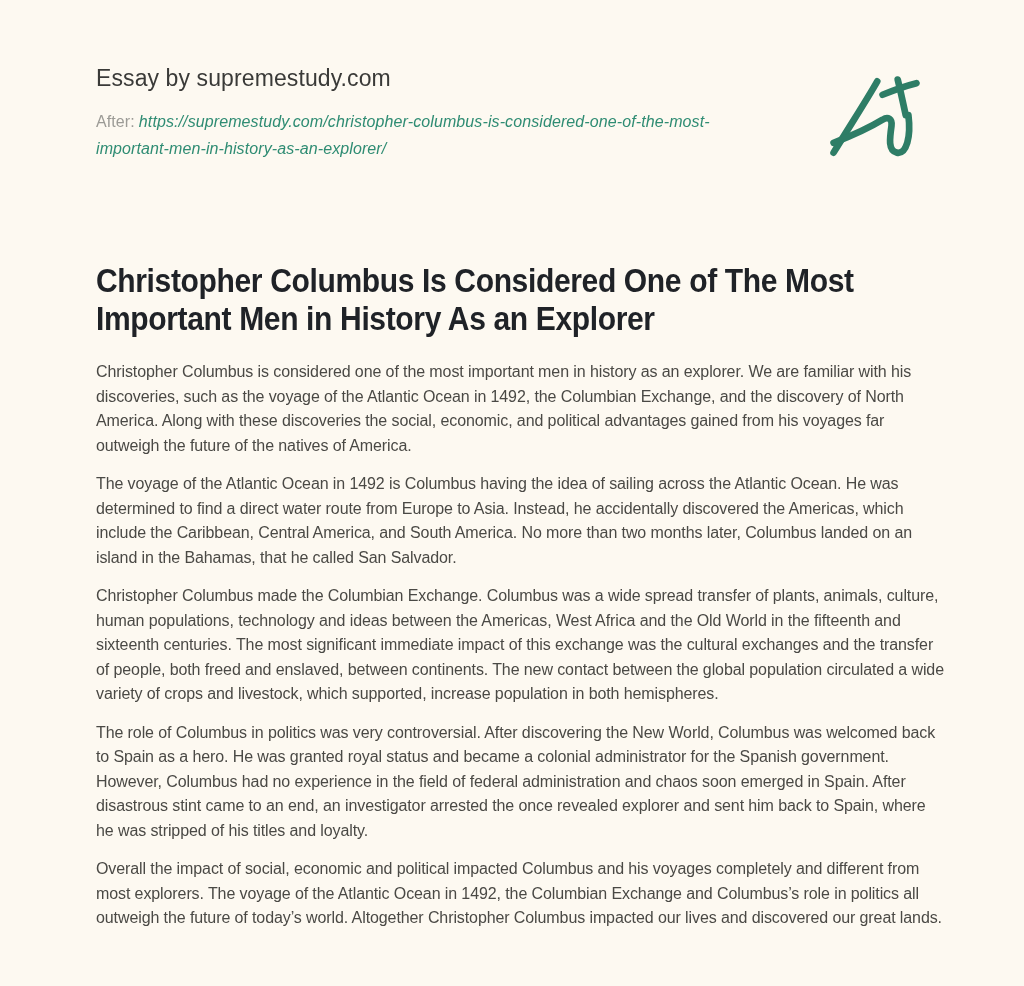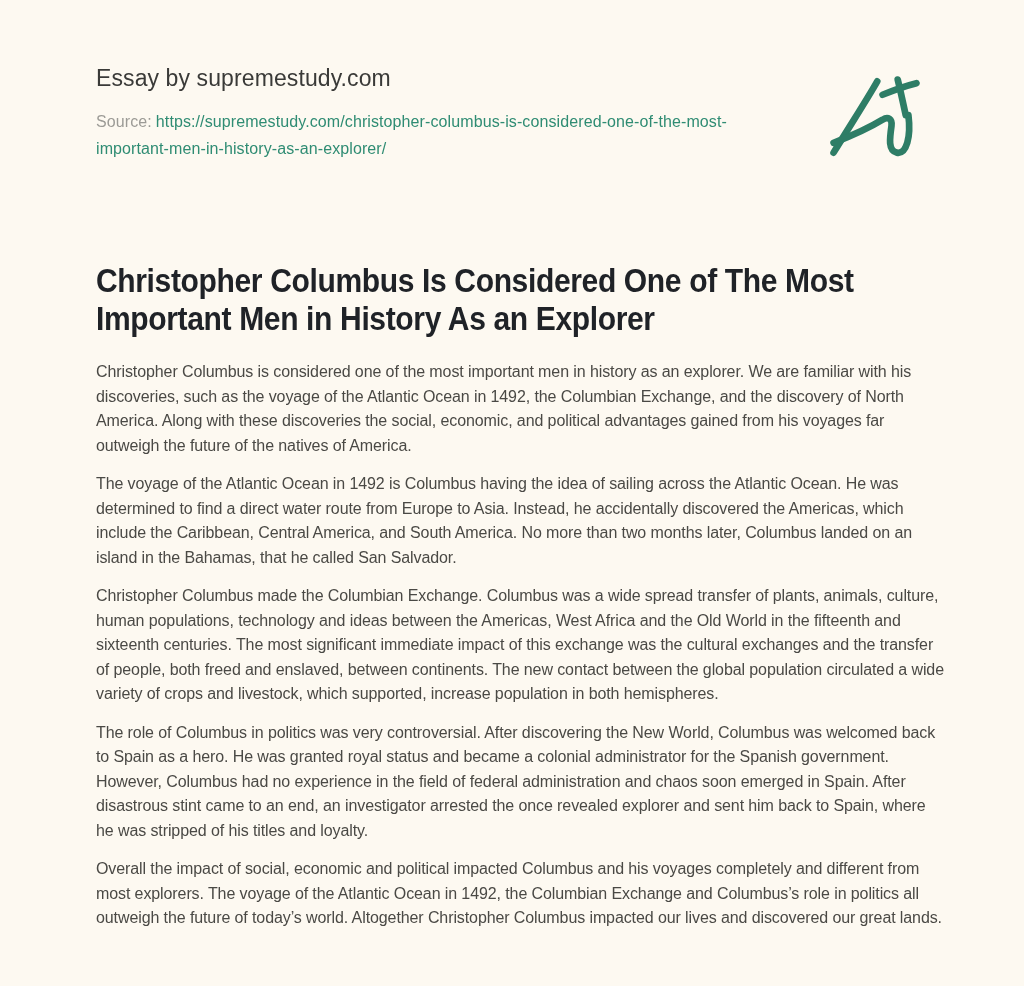--- a/index.html
+++ b/index.html
@@ -38,20 +38,21 @@
     font-size: 16px;
     line-height: 26.5px;
     letter-spacing: 0.1px;
   }
   .source-label { color: var(--muted-text); margin-right: 4px; }
   .source-link {
     color: var(--link);
     text-decoration: none;
     word-break: break-word;
     cursor: pointer;
+    font-style: italic;
   }
   .logo {
     position: absolute;
     top: 70px;
     right: 104px;
     width: 98px;
     height: 94px;
     color: var(--logo-green);
   }
   .logo svg { width: 100%; height: 100%; display: block; }
@@ -77,21 +78,21 @@
   }
 </style>
 </head>
 <body>
 
 <div class="page">
 
   <header class="doc-header">
     <h1>Essay by supremestudy.com</h1>
     <p class="source-line">
-      <span class="source-label">Source:</span><a class="source-link" href="#">https://supremestudy.com/christopher-columbus-is-considered-one-of-the-most-important-men-in-history-as-an-explorer/</a>
+      <span class="source-label">After:</span><a class="source-link" href="#">https://supremestudy.com/christopher-columbus-is-considered-one-of-the-most-important-men-in-history-as-an-explorer/</a>
     </p>
   </header>
 
   <div class="logo">
     <svg viewBox="0 0 110 100" fill="none" stroke="currentColor" stroke-width="7.5" stroke-linecap="round" stroke-linejoin="round" aria-hidden="true">
 
       <path d="M62 10 C52 28 30 62 13 90"></path>
 
       <path d="M13 79 C36 70 55 61 68 53 C74 49 79 52 78 60 C76 74 74 88 84 90 C95 92 100 72 97 48"></path>
 

